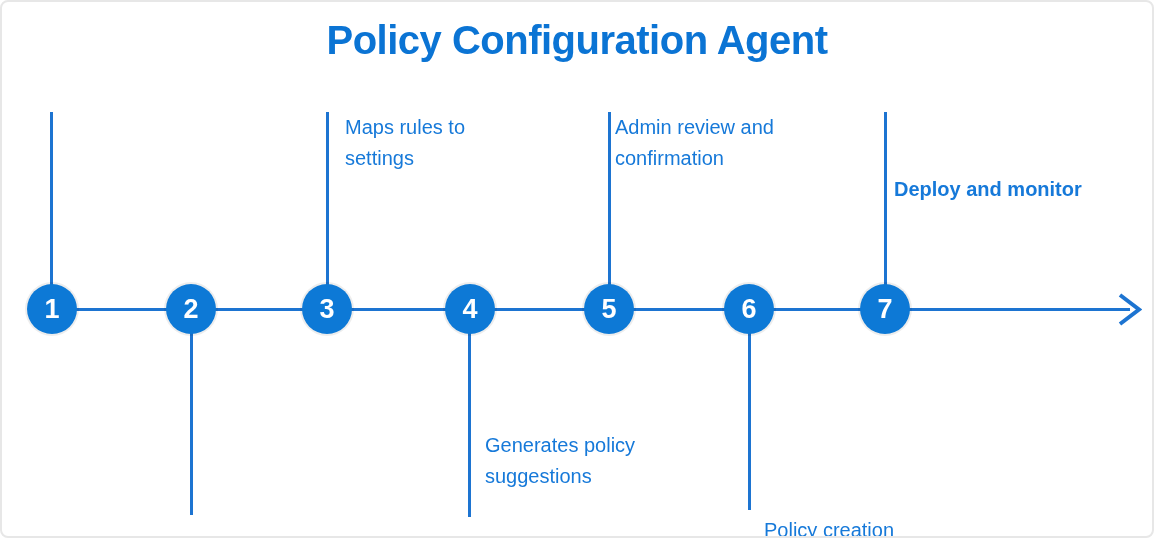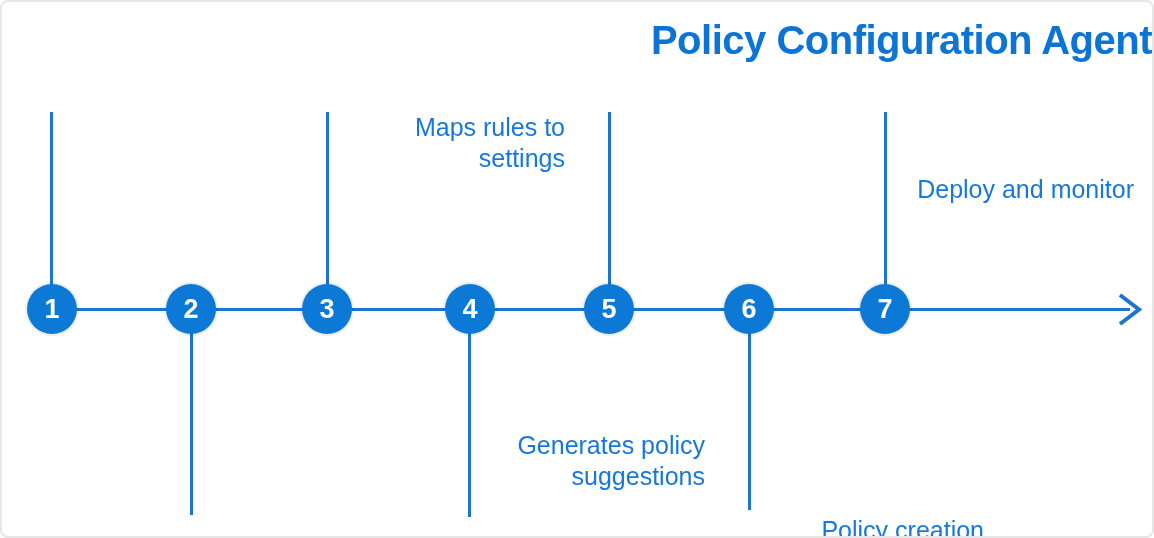--- a/index.html
+++ b/index.html
@@ -15,21 +15,21 @@
   .canvas{
     position:relative;
     width:1154px;height:538px;
     background:#ffffff;
     border:2px solid var(--canvas-border);
     border-radius:8px;
     overflow:hidden;
   }
   .title{
     position:absolute;top:16px;left:0;width:100%;
-    text-align:right;
+    text-align:center;
     font-size:40px;font-weight:700;
     color:var(--title-blue);
     letter-spacing:-0.5px;
   }
   .hline{
     position:absolute;left:50px;top:306px;
     width:1078px;height:3px;
     background:var(--line-blue);
   }
   .arrowhead{
@@ -52,31 +52,31 @@
     background:var(--accent-blue);
     box-shadow:0 0 0 2px rgba(0,0,0,0.07);
     display:flex;align-items:center;justify-content:center;
     color:#ffffff;font-size:27px;font-weight:600;
   }
   .c1{left:25px;}  .c2{left:164px;} .c3{left:300px;} .c4{left:443px;}
   .c5{left:582px;} .c6{left:722px;} .c7{left:858px;}
   .step-label{
     position:absolute;
     color:var(--label-blue);
-    font-size:25px;line-height:31px;
-    text-align:right;
+    font-size:20px;line-height:31px;
+    text-align:left;
     white-space:pre-line;
   }
   .lb1{left:56px;top:142px;width:240px;}
   .lb2{left:177px;top:404px;width:180px;}
   .lb3{left:343px;top:110px;width:220px;}
   .lb4{left:483px;top:428px;width:220px;}
   .lb5{left:613px;top:110px;width:240px;}
   .lb6{left:762px;top:469px;width:220px;margin-top:44px;}
-  .lb7{left:892px;top:172px;width:240px;}
+  .lb7{left:892px;top:172px;width:240px;font-weight:bold;}
 </style>
 </head>
 <body>
 
 <div class="canvas">
 
   <h1 class="title">Policy Configuration Agent</h1>
 
   <div class="hline"></div>
   <svg class="arrowhead" width="24" height="33" viewBox="0 0 24 33" aria-hidden="true">
@@ -110,16 +110,18 @@
       <span>6</span>
     </div>
   <div class="circle c7">
       <span>7</span>
     </div>
 
   <div class="step-label lb3">Maps rules to
 settings</div>
   <div class="step-label lb4">Generates policy
 suggestions</div>
+  <div class="step-label lb5">Admin review and
+confirmation</div>
   <div class="step-label lb6">Policy creation</div>
   <div class="step-label lb7">Deploy and monitor</div>
 
 </div>
 
 </body></html>

